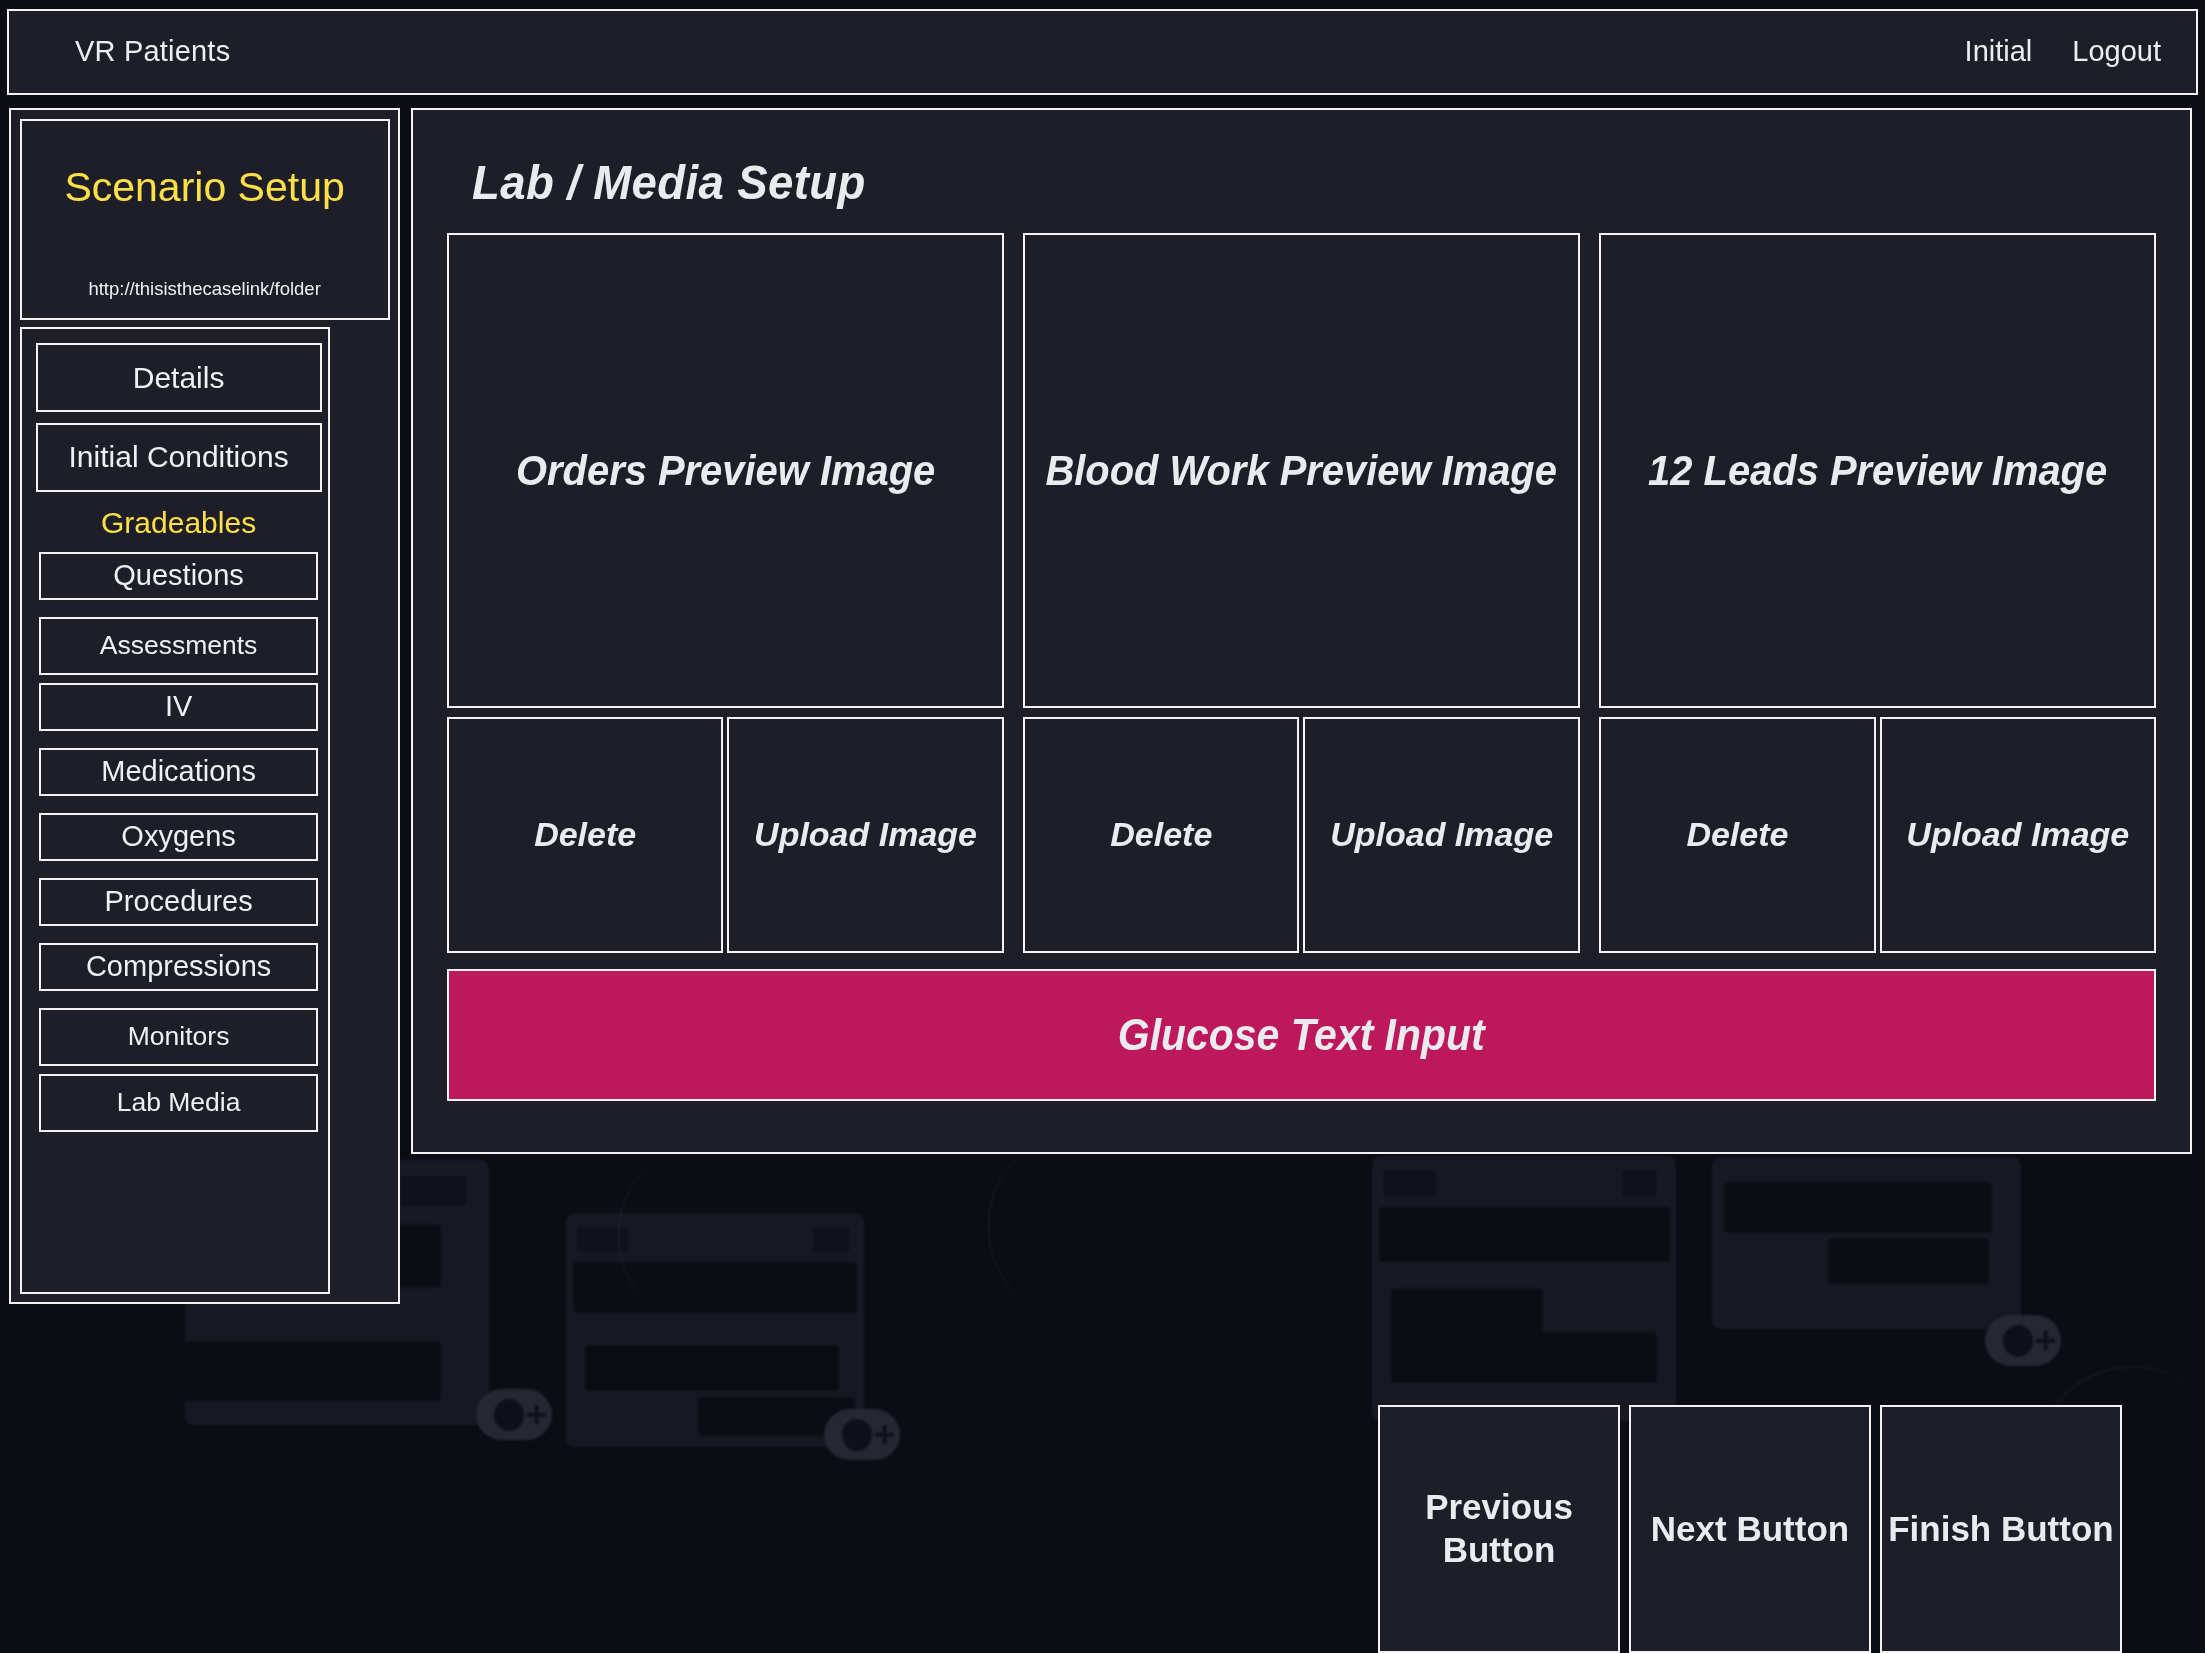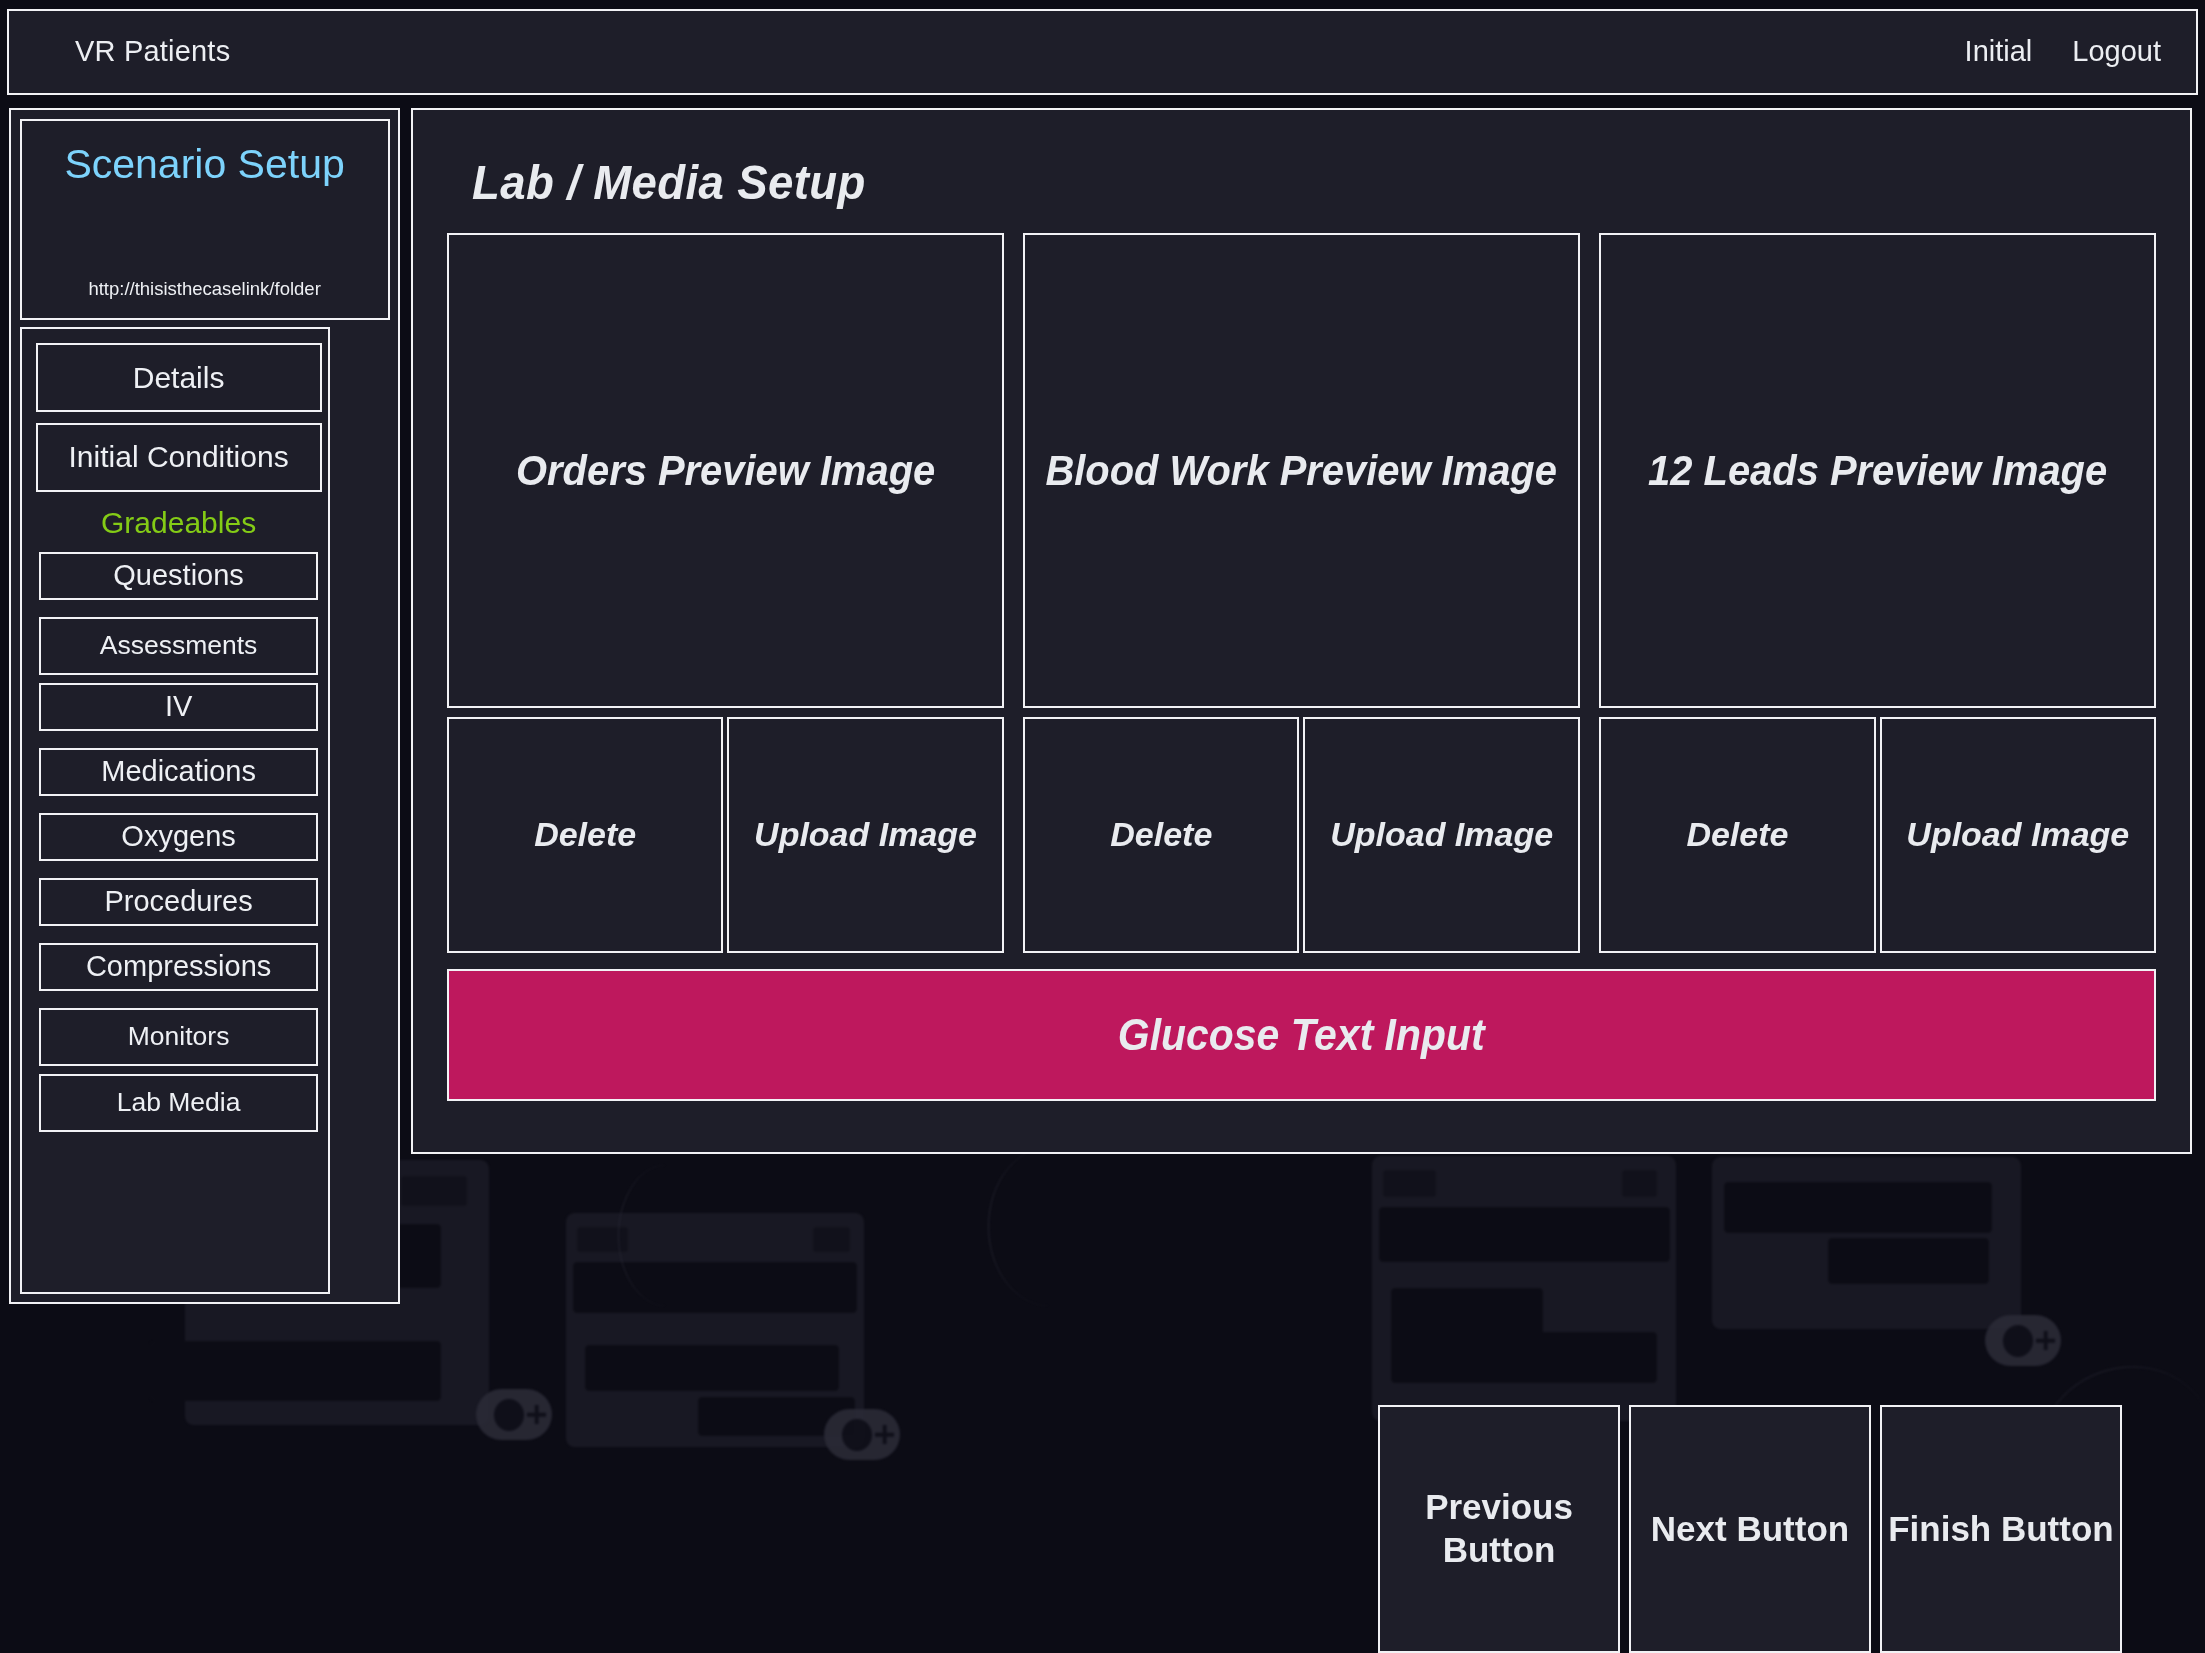--- a/index.html
+++ b/index.html
@@ -121,24 +121,24 @@
     left: 8.8px; top: 8.8px;
     width: 370px; height: 201px;
     border: 2.6px solid #f2f2f5;
     background: #1e1e29;
     display: flex;
     flex-direction: column;
     align-items: center;
     justify-content: flex-start;
   }
   #scenario-title {
-    margin-top: 23px;
+    margin-top: 46px;
     font-size: 41px;
     font-weight: 400;
-    color: #7dd3fc;
+    color: #fde047;
     line-height: 1;
   }
   #scenario-link {
     position: absolute;
     bottom: 17.6px;
     font-size: 18.5px;
     color: #eef0f4;
     white-space: nowrap;
   }
 
@@ -162,21 +162,21 @@
     text-align: center;
     line-height: 1;
   }
   .nav-btn.big   { height: 69px; font-size: 30px; margin-bottom: 10.6px; }
   .nav-btn.small { height: 48px; font-size: 29px; margin-bottom: 17px; }
   .nav-btn.mid   { height: 58px; font-size: 26.5px; margin-bottom: 8px; }
 
   #gradeables-label {
     text-align: center;
     font-size: 30px;
-    color: #84cc16;
+    color: #fde047;
     margin: 16px 0 14px;
     line-height: 1;
   }
   #sub-list { padding: 0 3.5px; }
 
   
   #main-panel {
     position: absolute;
     left: 411px; top: 108px;
     width: 1781px; height: 1046px;

